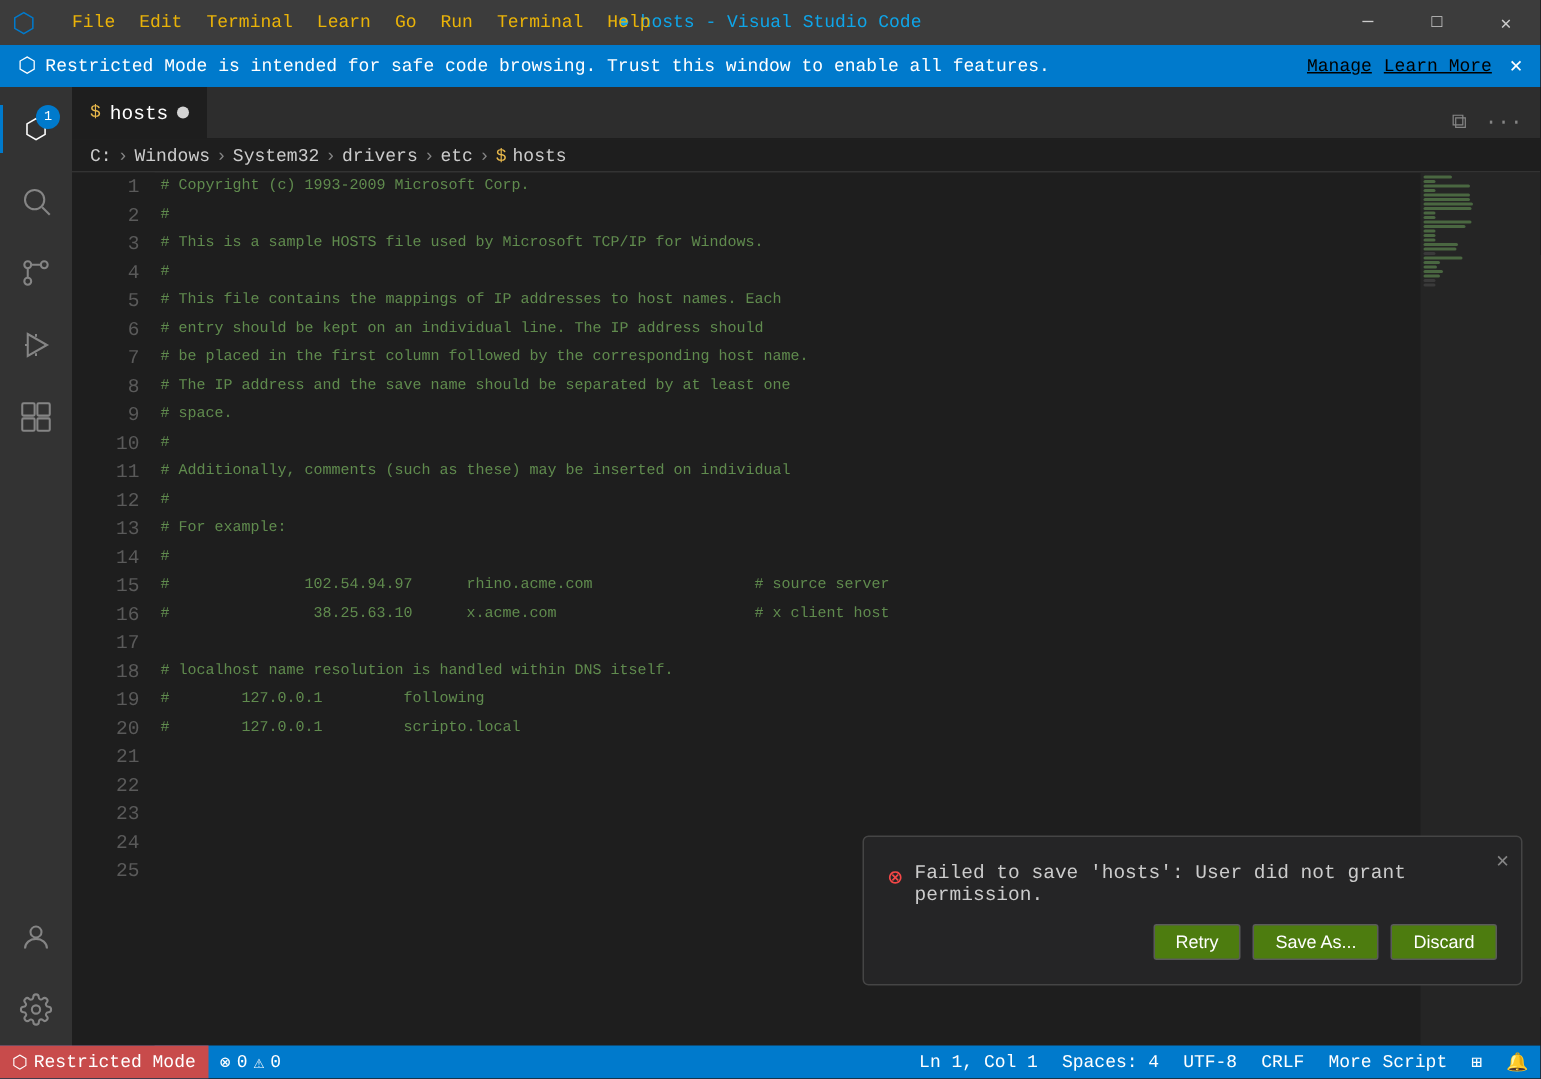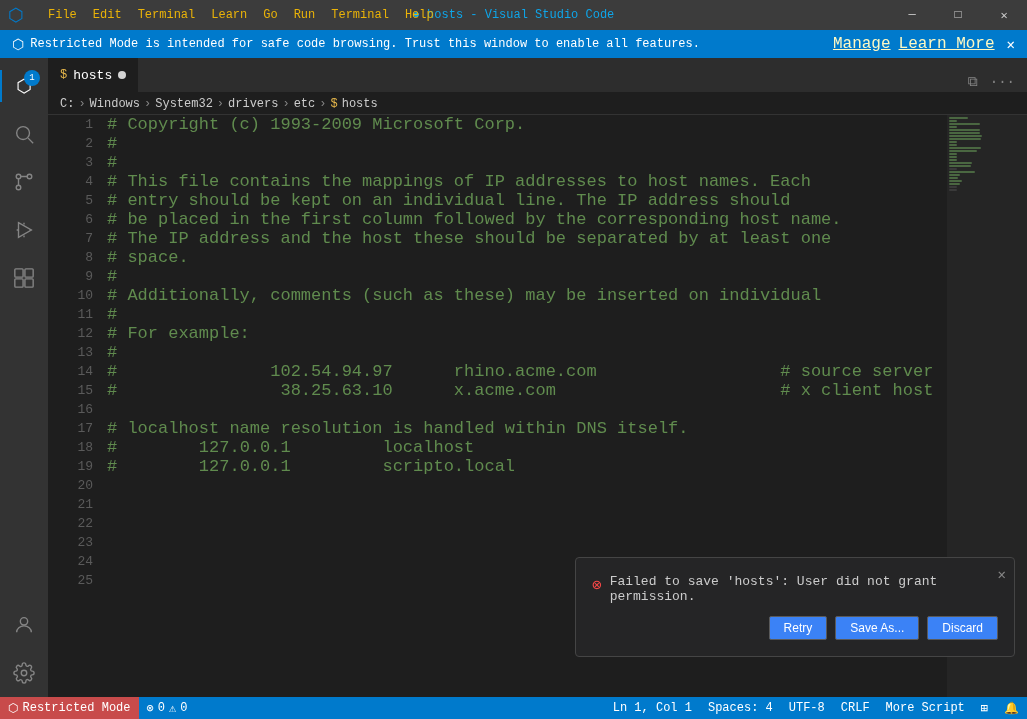--- a/index.html
+++ b/index.html
@@ -81,22 +81,22 @@
       color: white;
       font-size: 14px;
       margin-right: 6px;
     }
     #restricted-banner .banner-text {
       font-size: 12px;
       color: white;
       flex: 1;
     }
     #restricted-banner .banner-link {
-      font-size: 16px;
-      color: #fef9c3;
+      font-size: 12px;
+      color: #000000;
       text-decoration: underline;
       cursor: pointer;
       margin-left: 8px;
     }
     #restricted-banner .banner-close {
       color: white;
       font-size: 14px;
       cursor: pointer;
       margin-left: 12px;
     }
@@ -254,21 +254,21 @@
       color: #5a5a5a;
       line-height: 19px;
     }
     #code-content {
       flex: 1;
       overflow: hidden;
       padding-left: 4px;
     }
     .code-line {
       height: 19px;
-      font-size: 17px;
+      font-size: 10px;
       line-height: 19px;
       white-space: pre;
       color: #4ec9b0;
     }
     .code-line .comment { color: #608b4e; }
     .code-line .normal { color: #d4d4d4; }
 
     
     #minimap {
       width: 80px;
@@ -330,21 +330,21 @@
     .notif-btn {
       padding: 4px 14px;
       font-size: 12px;
       background: #0e639c;
       color: white;
       border: 1px solid #1177bb;
       border-radius: 2px;
       cursor: pointer;
     }
     .notif-btn.secondary {
-      background: #3b82f6;
+      background: #4d7c0f;
       border-color: #5a5a5a;
     }
 
     
     #status-bar {
       height: 22px;
       background: #007acc;
       display: flex;
       align-items: center;
       flex-shrink: 0;
@@ -508,36 +508,37 @@
           <div class="line-num">20</div>
           <div class="line-num">21</div>
           <div class="line-num">22</div>
           <div class="line-num">23</div>
           <div class="line-num">24</div>
           <div class="line-num">25</div>
         </div>
       <div id="code-content">
       <div class="code-line"><span class="comment"># Copyright (c) 1993-2009 Microsoft Corp.</span></div>
           <div class="code-line"><span class="comment">#</span></div>
+          <div class="code-line"><span class="comment"># This is a sample HOSTS file used by Microsoft TCP/IP for Windows.</span></div>
           <div class="code-line"><span class="comment">#</span></div>
           <div class="code-line"><span class="comment"># This file contains the mappings of IP addresses to host names. Each</span></div>
           <div class="code-line"><span class="comment"># entry should be kept on an individual line. The IP address should</span></div>
           <div class="code-line"><span class="comment"># be placed in the first column followed by the corresponding host name.</span></div>
-          <div class="code-line"><span class="comment"># The IP address and the host these should be separated by at least one</span></div>
+          <div class="code-line"><span class="comment"># The IP address and the save name should be separated by at least one</span></div>
           <div class="code-line"><span class="comment"># space.</span></div>
           <div class="code-line"><span class="comment">#</span></div>
           <div class="code-line"><span class="comment"># Additionally, comments (such as these) may be inserted on individual</span></div>
           <div class="code-line"><span class="comment">#</span></div>
           <div class="code-line"><span class="comment"># For example:</span></div>
           <div class="code-line"><span class="comment">#</span></div>
           <div class="code-line"><span class="comment">#		102.54.94.97	  rhino.acme.com		  # source server</span></div>
           <div class="code-line"><span class="comment">#		 38.25.63.10	  x.acme.com			  # x client host</span></div>
           <div class="code-line"><span class="normal"></span></div>
           <div class="code-line"><span class="comment"># localhost name resolution is handled within DNS itself.</span></div>
-          <div class="code-line"><span class="comment">#	 127.0.0.1	   localhost</span></div>
+          <div class="code-line"><span class="comment">#	 127.0.0.1	   following</span></div>
           <div class="code-line"><span class="comment">#	 127.0.0.1	   scripto.local</span></div>
           <div class="code-line"><span class="normal"></span></div>
           <div class="code-line"><span class="normal"></span></div>
         </div>
       <div id="minimap">
         <div class="minimap-lines" id="minimap-lines">
             <div class="minimap-line comment" style="width: 24.6%;"></div>
             <div class="minimap-line comment" style="width: 10%;"></div>
             <div class="minimap-line comment" style="width: 40.2%;"></div>
             <div class="minimap-line comment" style="width: 10%;"></div>

